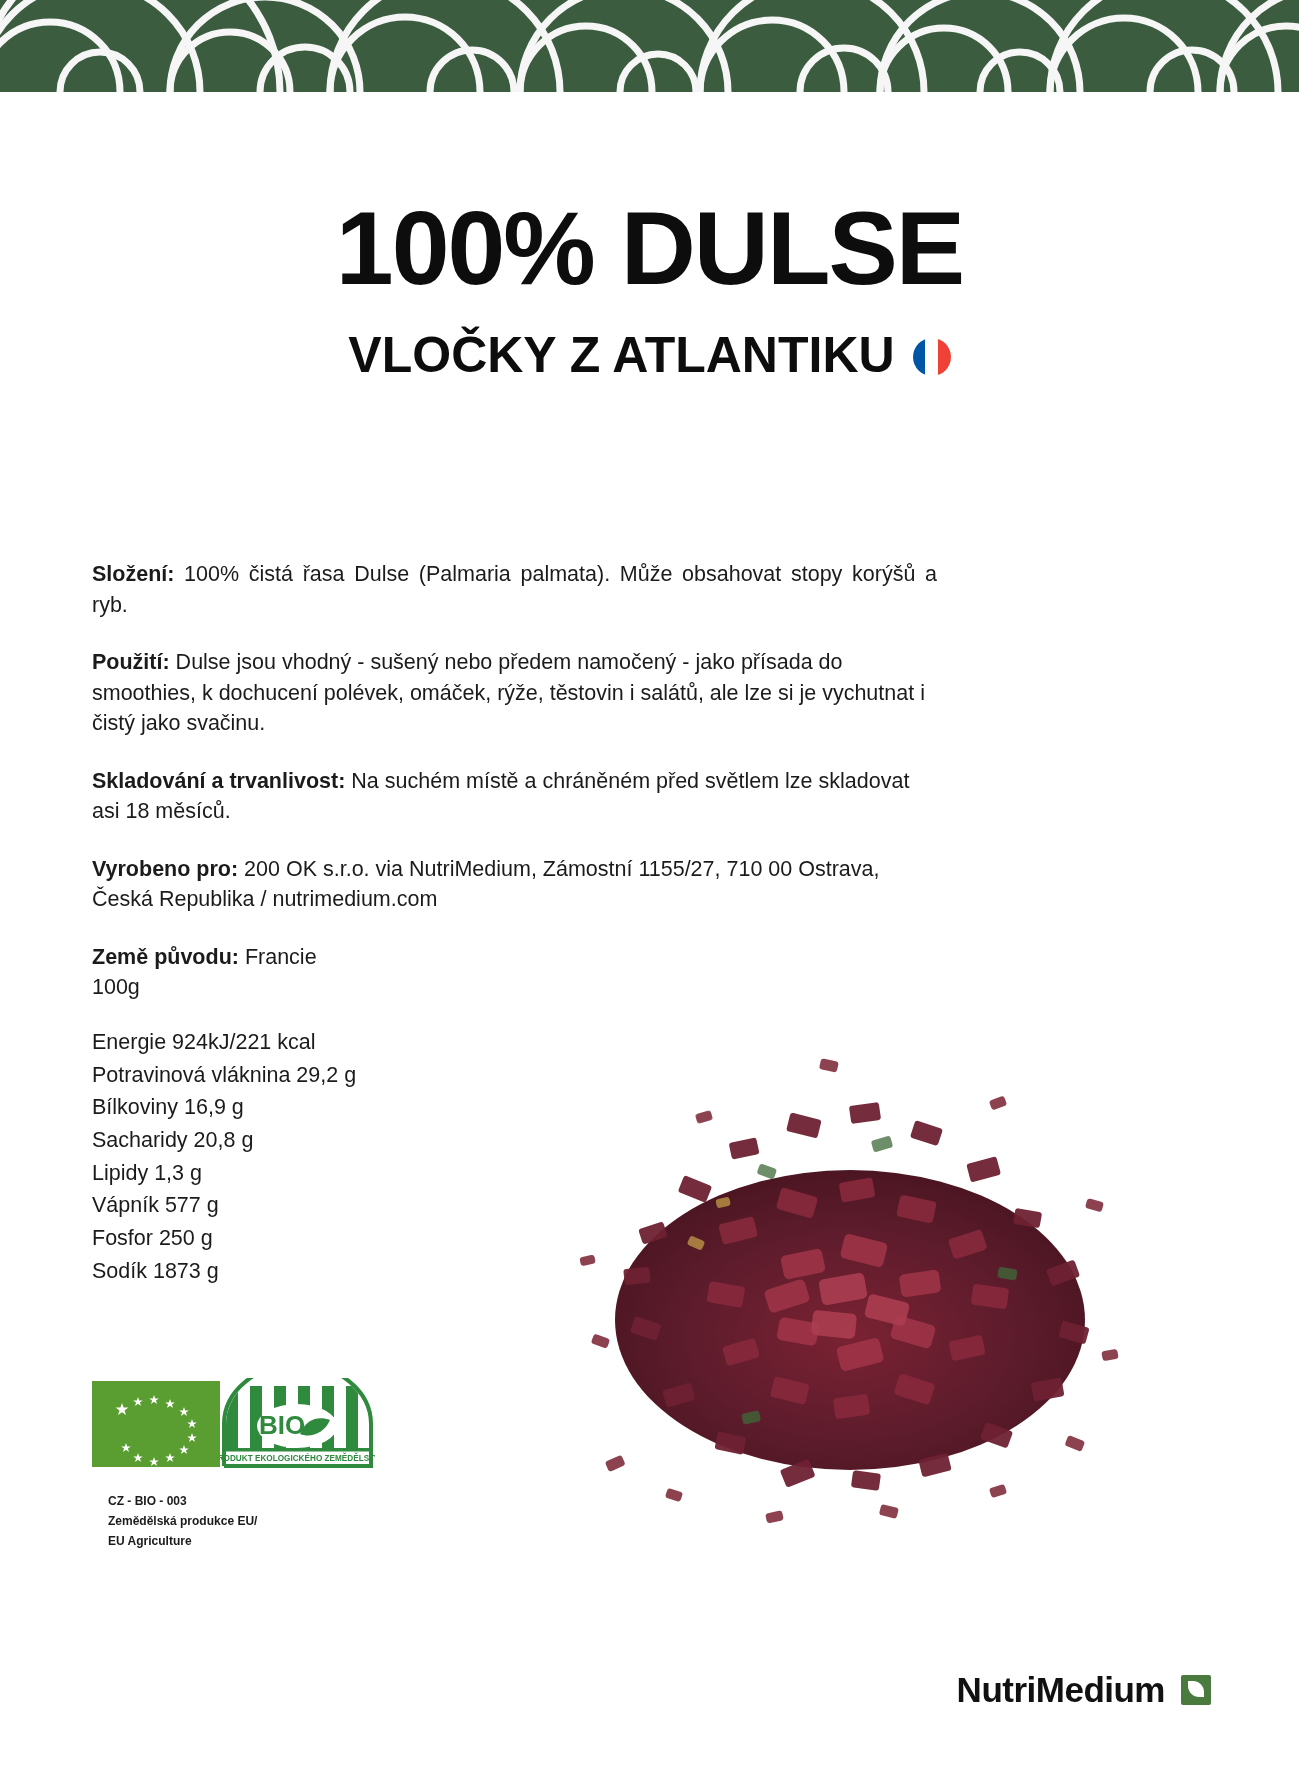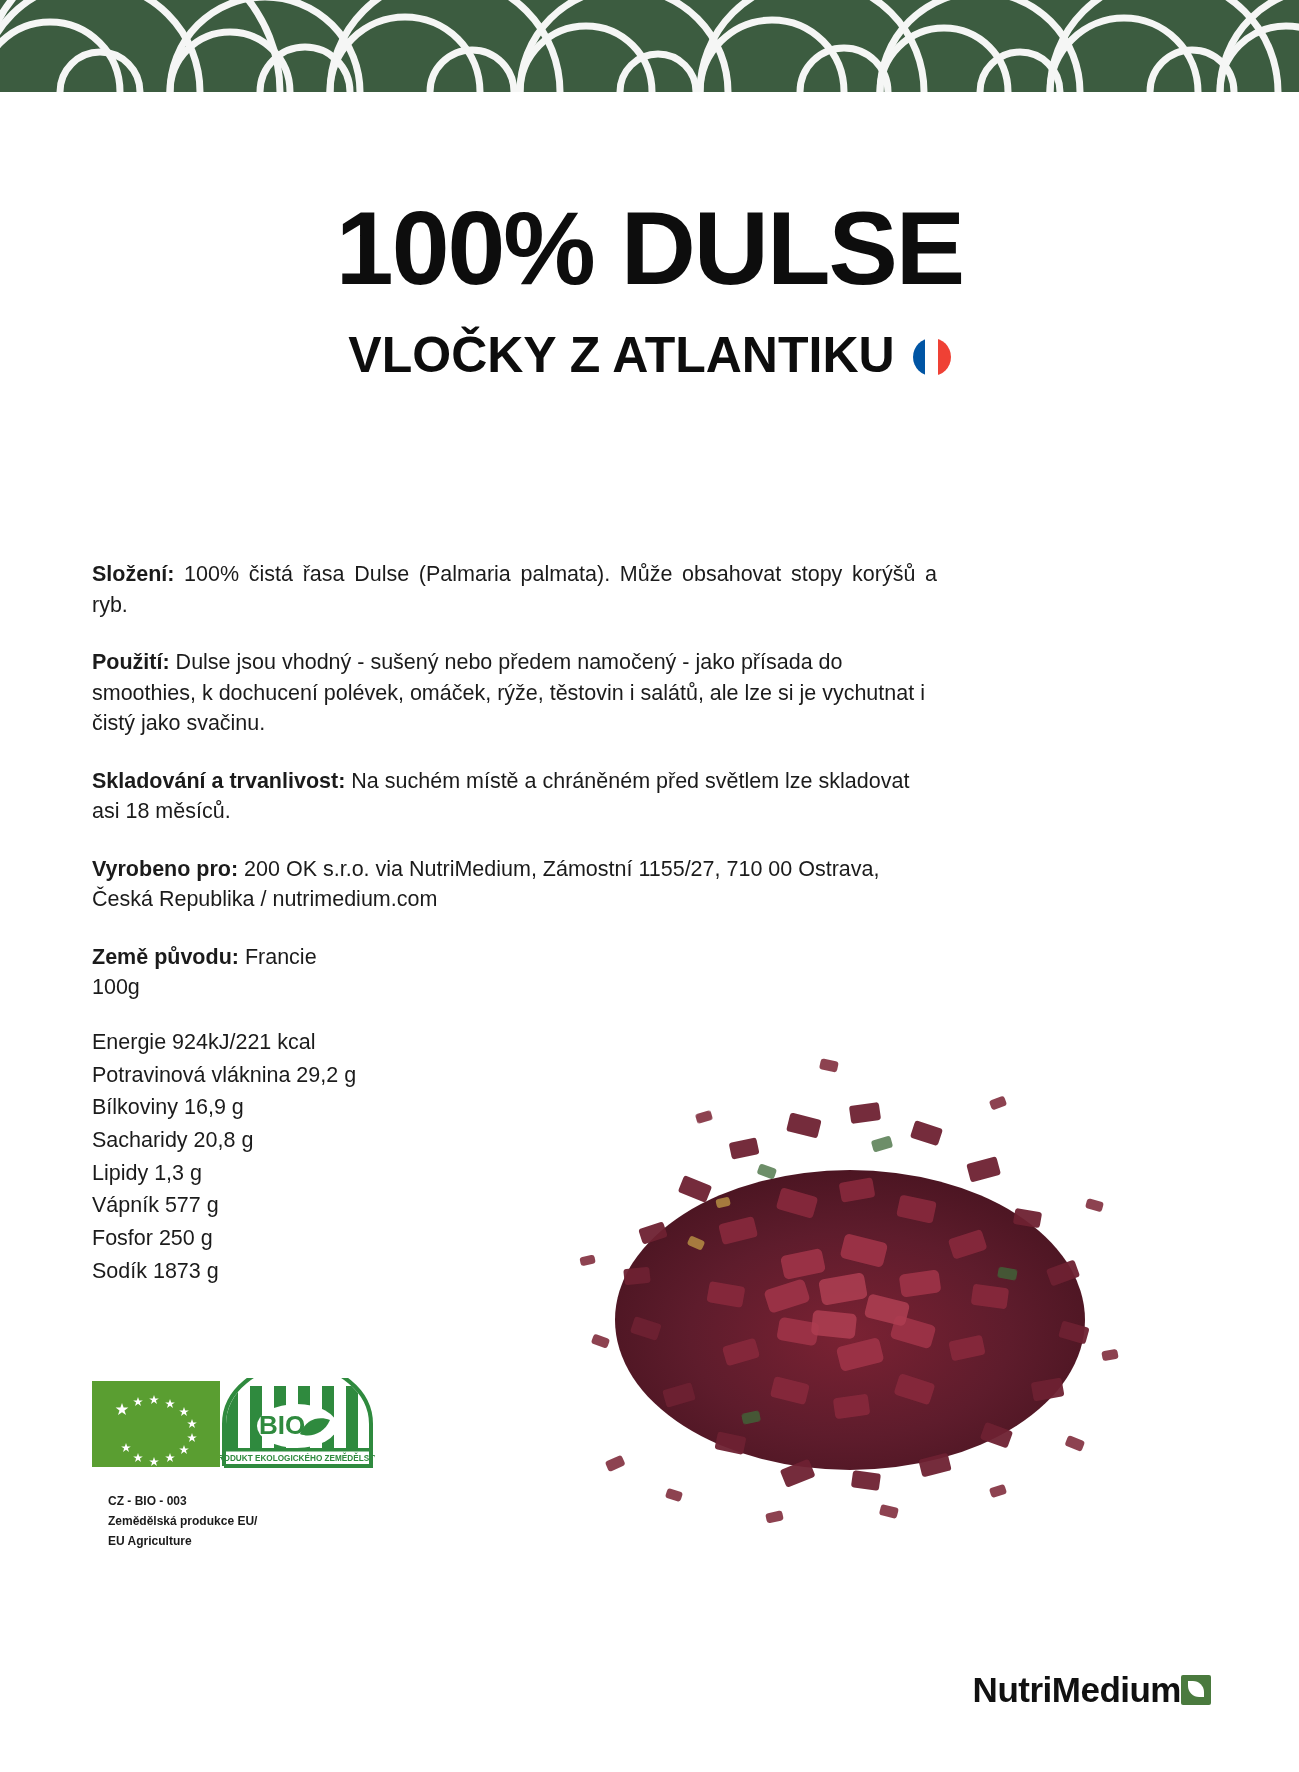--- a/index.html
+++ b/index.html
@@ -156,21 +156,21 @@
     margin-left: 16px;
   }
 
   
   .brand {
     position: absolute;
     right: 88px;
     bottom: 62px;
     display: flex;
     align-items: center;
-    gap: 0;
+    gap: 16px;
   }
   .brand-name {
     font-size: 35px;
     font-weight: 700;
     letter-spacing: -0.5px;
     color: #111111;
   }
   .brand-mark {
     width: 30px;
     height: 30px;

